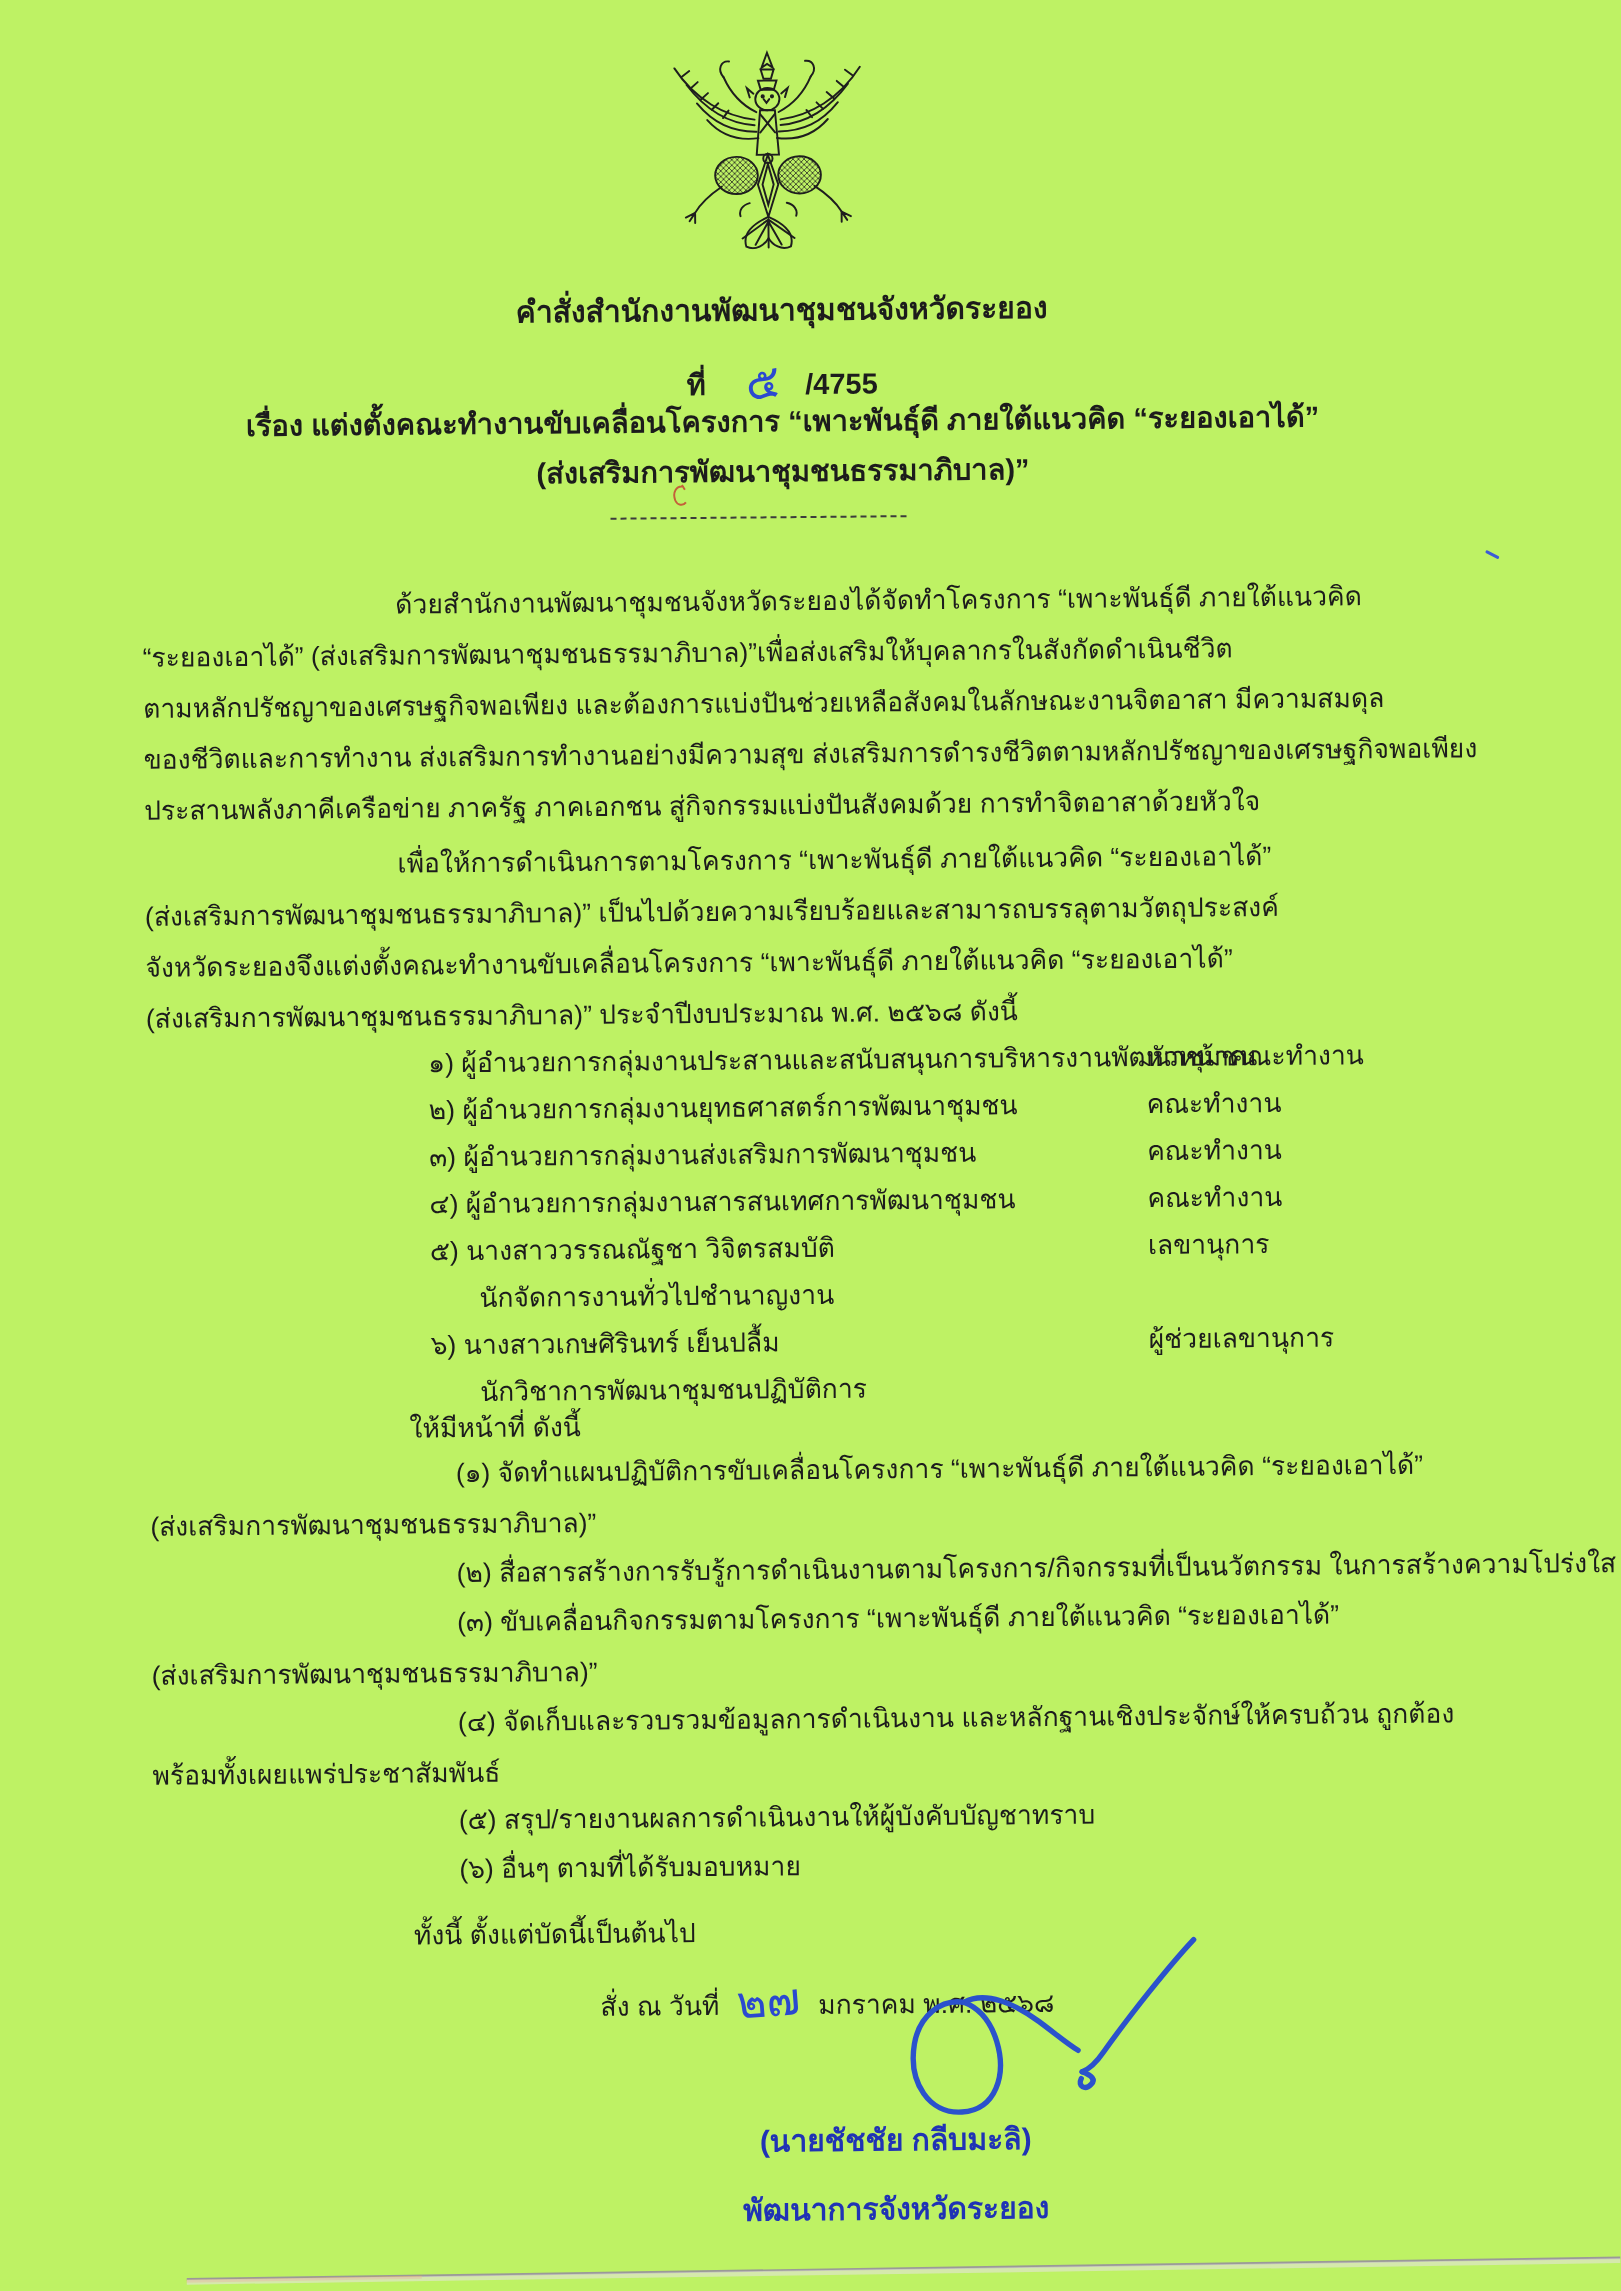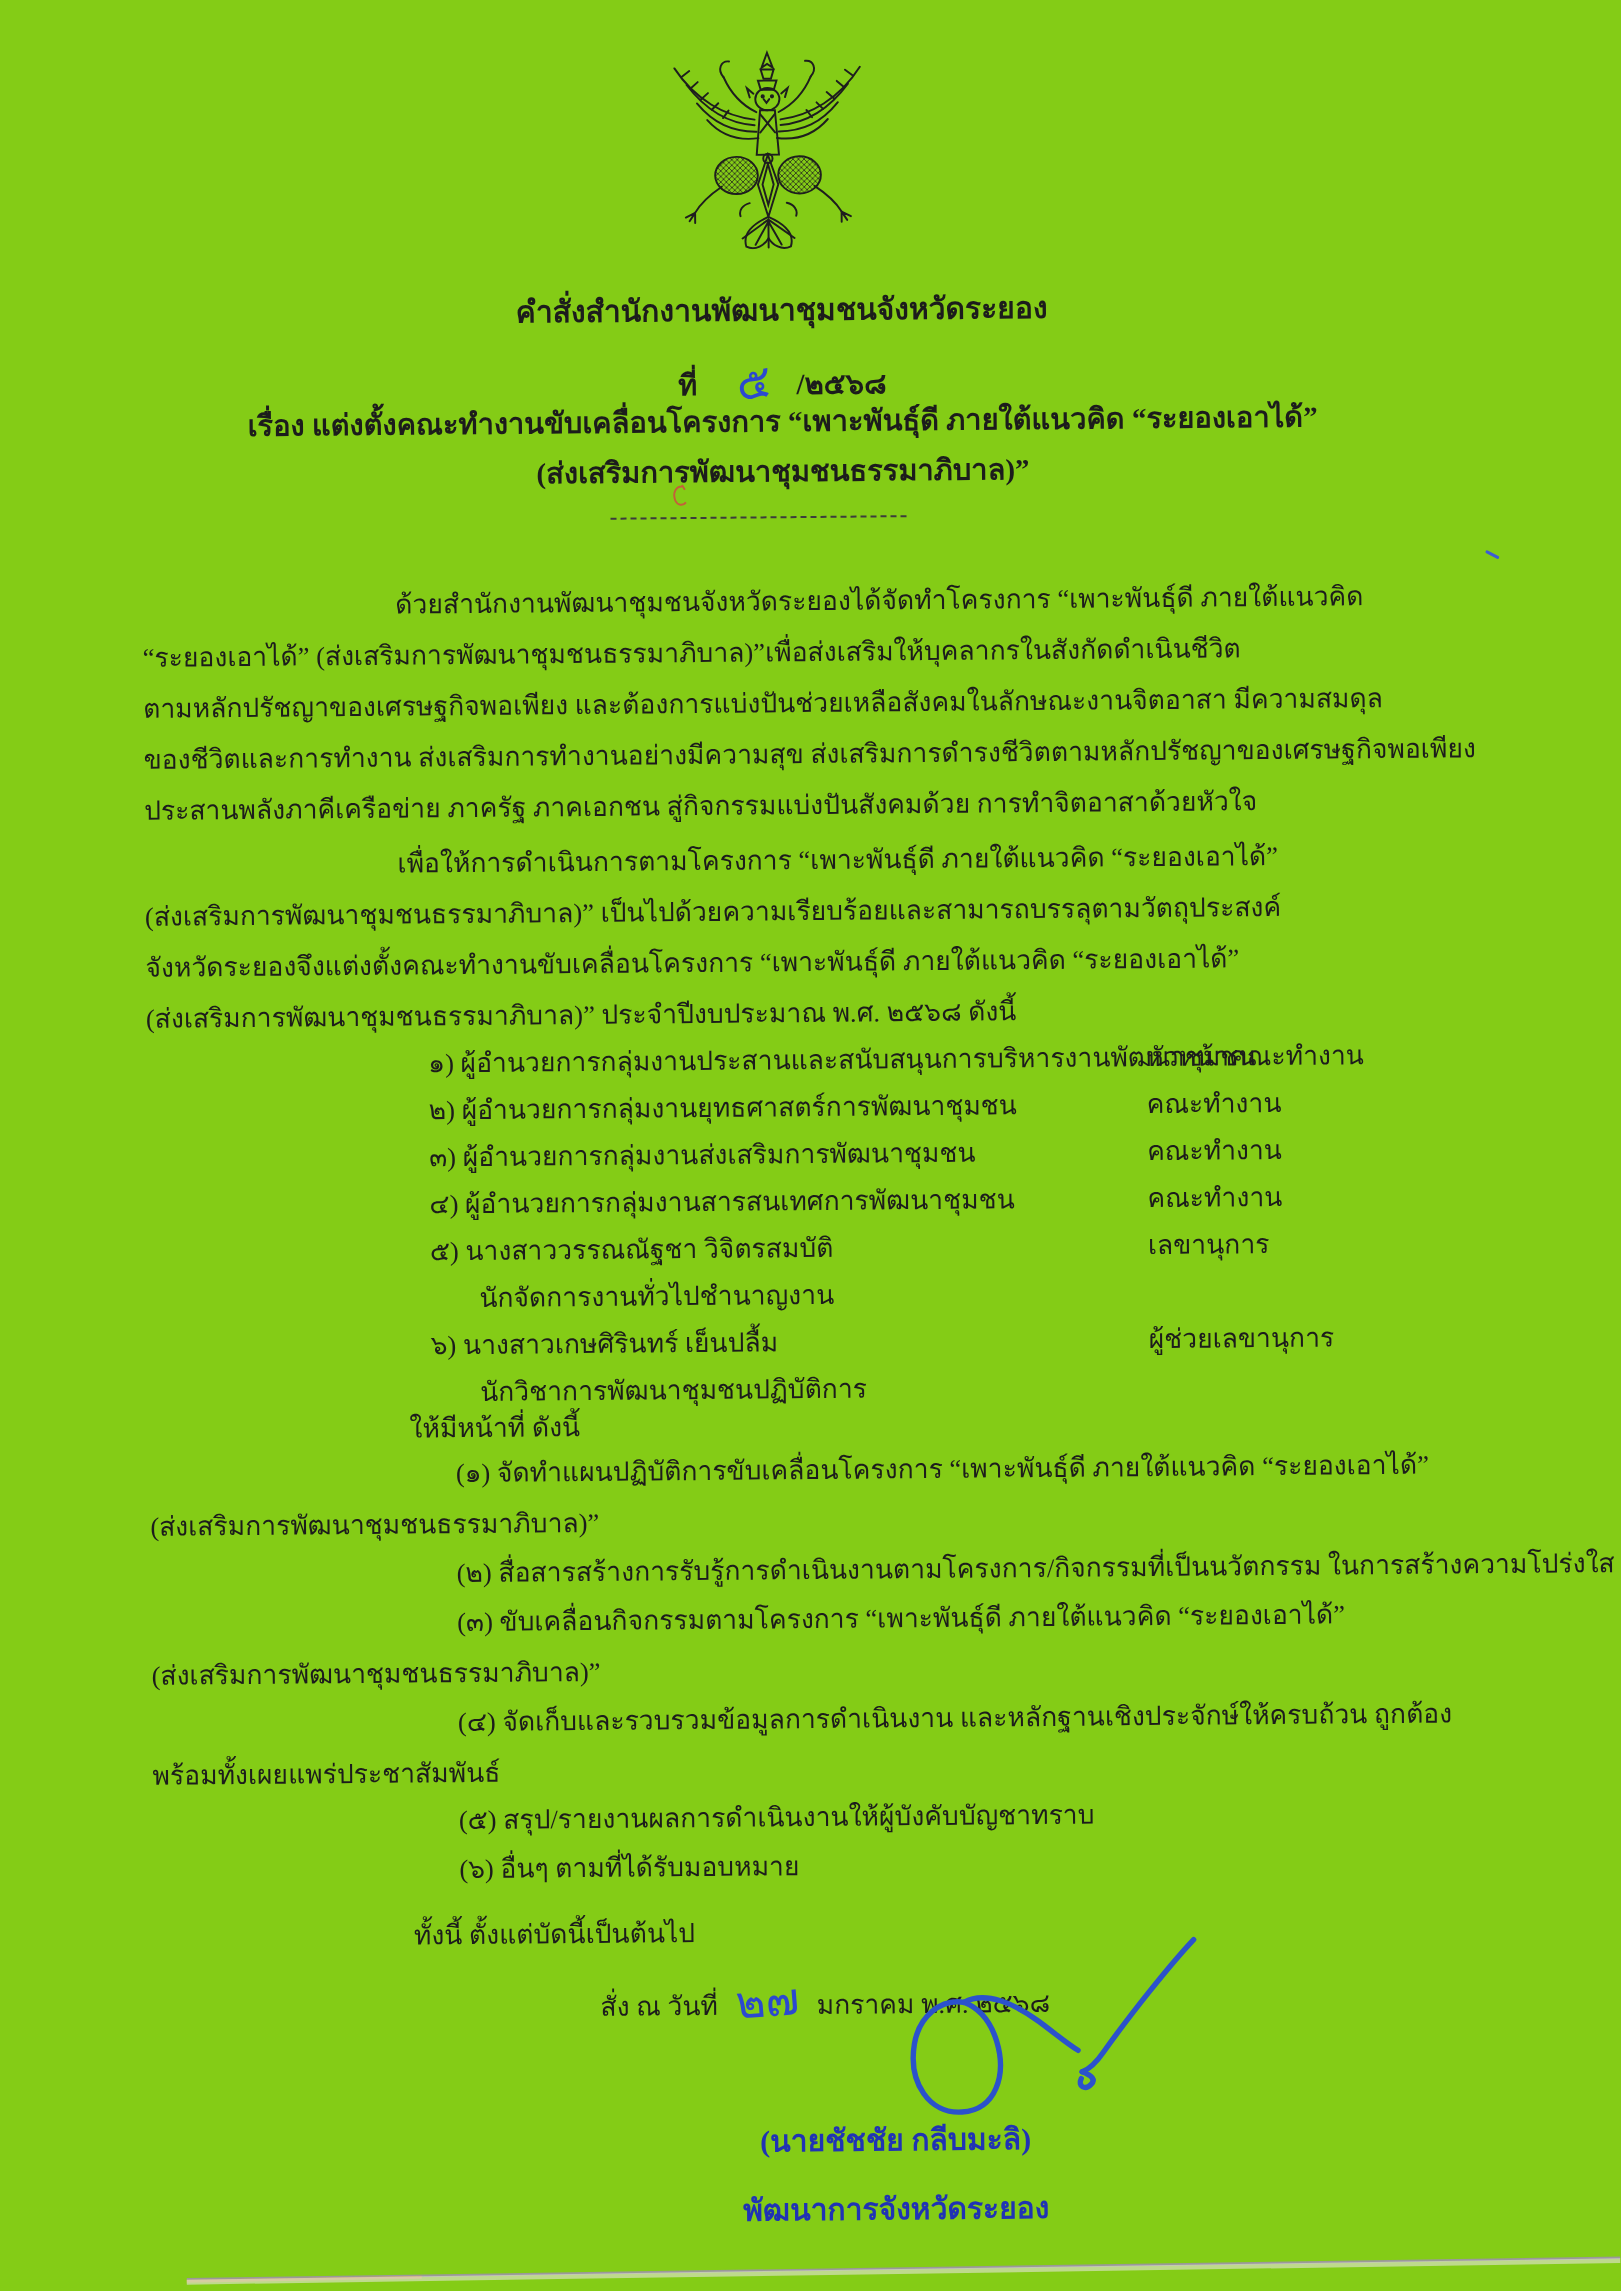--- a/index.html
+++ b/index.html
@@ -1,22 +1,22 @@
 <!DOCTYPE html>
 <html lang="th"><head>
 <meta charset="utf-8">
 <style>
   html,body{margin:0;padding:0;background:#888;}
   .page{
     position:relative;
     width:1621px;height:2292px;
     margin:0 auto;
-    background:#84cc16;
+    background:#bef264;
     overflow:hidden;
-    font-family:Liberation Serif, serif;
+    font-family:Liberation Sans, sans-serif;
     color:#1c1c1c;
   }
   .sheet{
     position:absolute;inset:0;
     transform:rotate(-0.5deg);
     transform-origin:50% 50%;
   }
   
   .emblem{position:absolute;left:632px;top:45px;width:289px;height:204px;}
   .hdr{position:absolute;left:0;width:1621px;text-align:center;transform:translateX(-21.6px);
@@ -112,21 +112,21 @@
       <path d="M150 128 L156 150 L150 172 L144 150 Z"></path>
 
       <path d="M150 185 C132 193 122 204 126 217 C136 222 146 215 150 208 C154 215 164 222 174 217 C178 204 168 193 150 185 Z"></path>
       <path d="M150 188 L122 208 M150 188 L178 208 M150 190 L136 215 M150 190 L164 215 M150 192 L150 218"></path>
       <path d="M130 170 c-8 2 -12 8 -10 14 M170 170 c8 2 12 8 10 14"></path>
     </svg>
   </div>
 
   <div class="hdr hdr-title">คำสั่งสำนักงานพัฒนาชุมชนจังหวัดระยอง</div>
 
-  <div class="hdr hdr-no"><span>ที่</span><span class="hand">๕</span><span>/๒๕๖๘</span></div>
+  <div class="hdr hdr-no"><span>ที่</span><span class="hand">๕</span><span>/4755</span></div>
 
   <div class="hdr hdr-sub1">เรื่อง  แต่งตั้งคณะทำงานขับเคลื่อนโครงการ “เพาะพันธุ์ดี ภายใต้แนวคิด “ระยองเอาได้”</div>
   <div class="hdr hdr-sub2">(ส่งเสริมการพัฒนาชุมชนธรรมาภิบาล)”</div>
 
   <div class="separator"></div>
 
   <div class="red-mark">
     <svg viewBox="0 0 22 30" width="21.6" height="29" fill="none" stroke="#c4603a" stroke-width="2">
       <path d="M16 6 C8 4 4 12 7 20 C9 25 15 26 18 22 M14 4 l3 5"></path>
     </svg>

